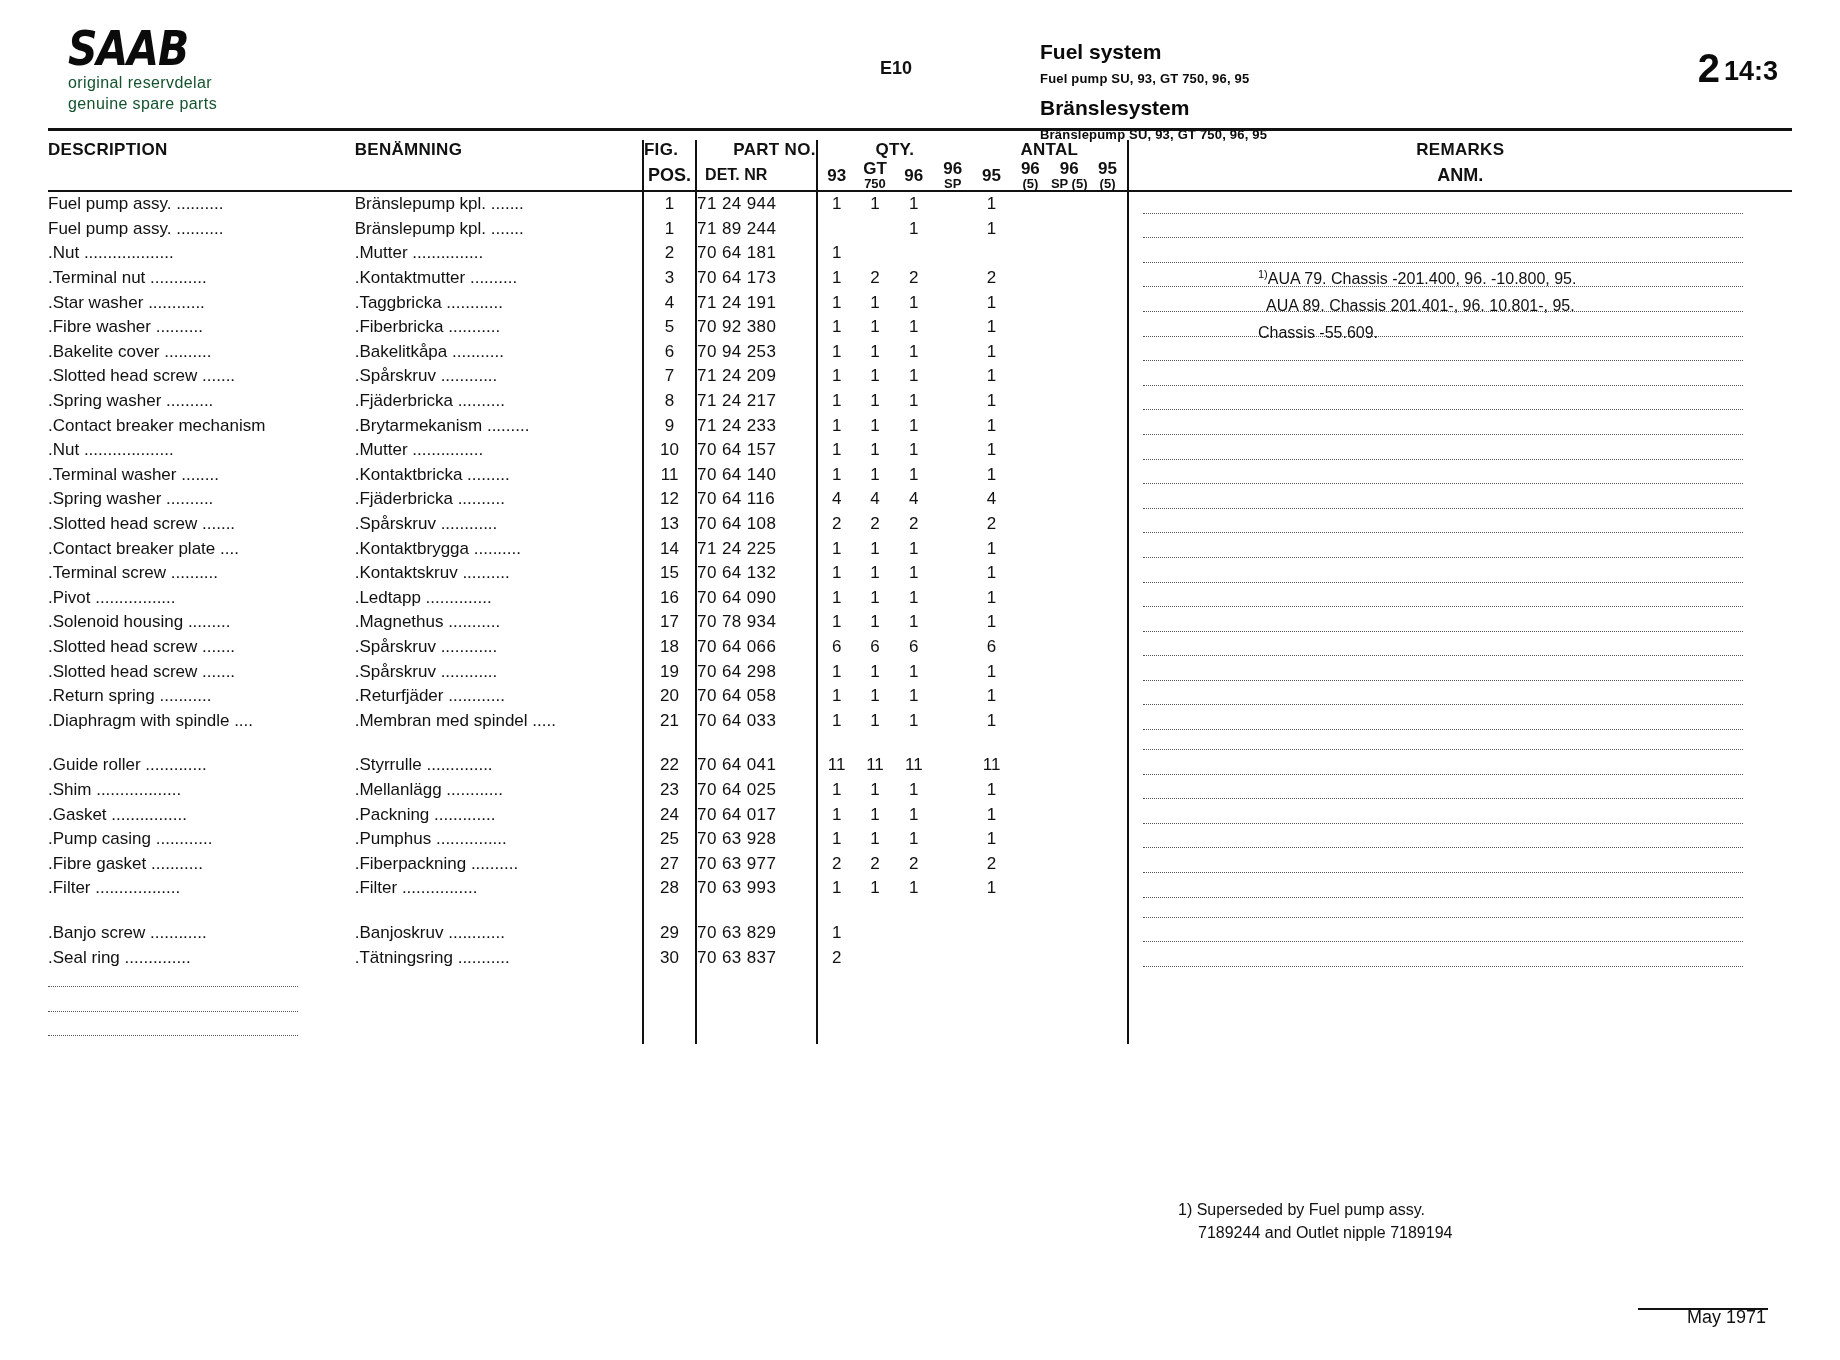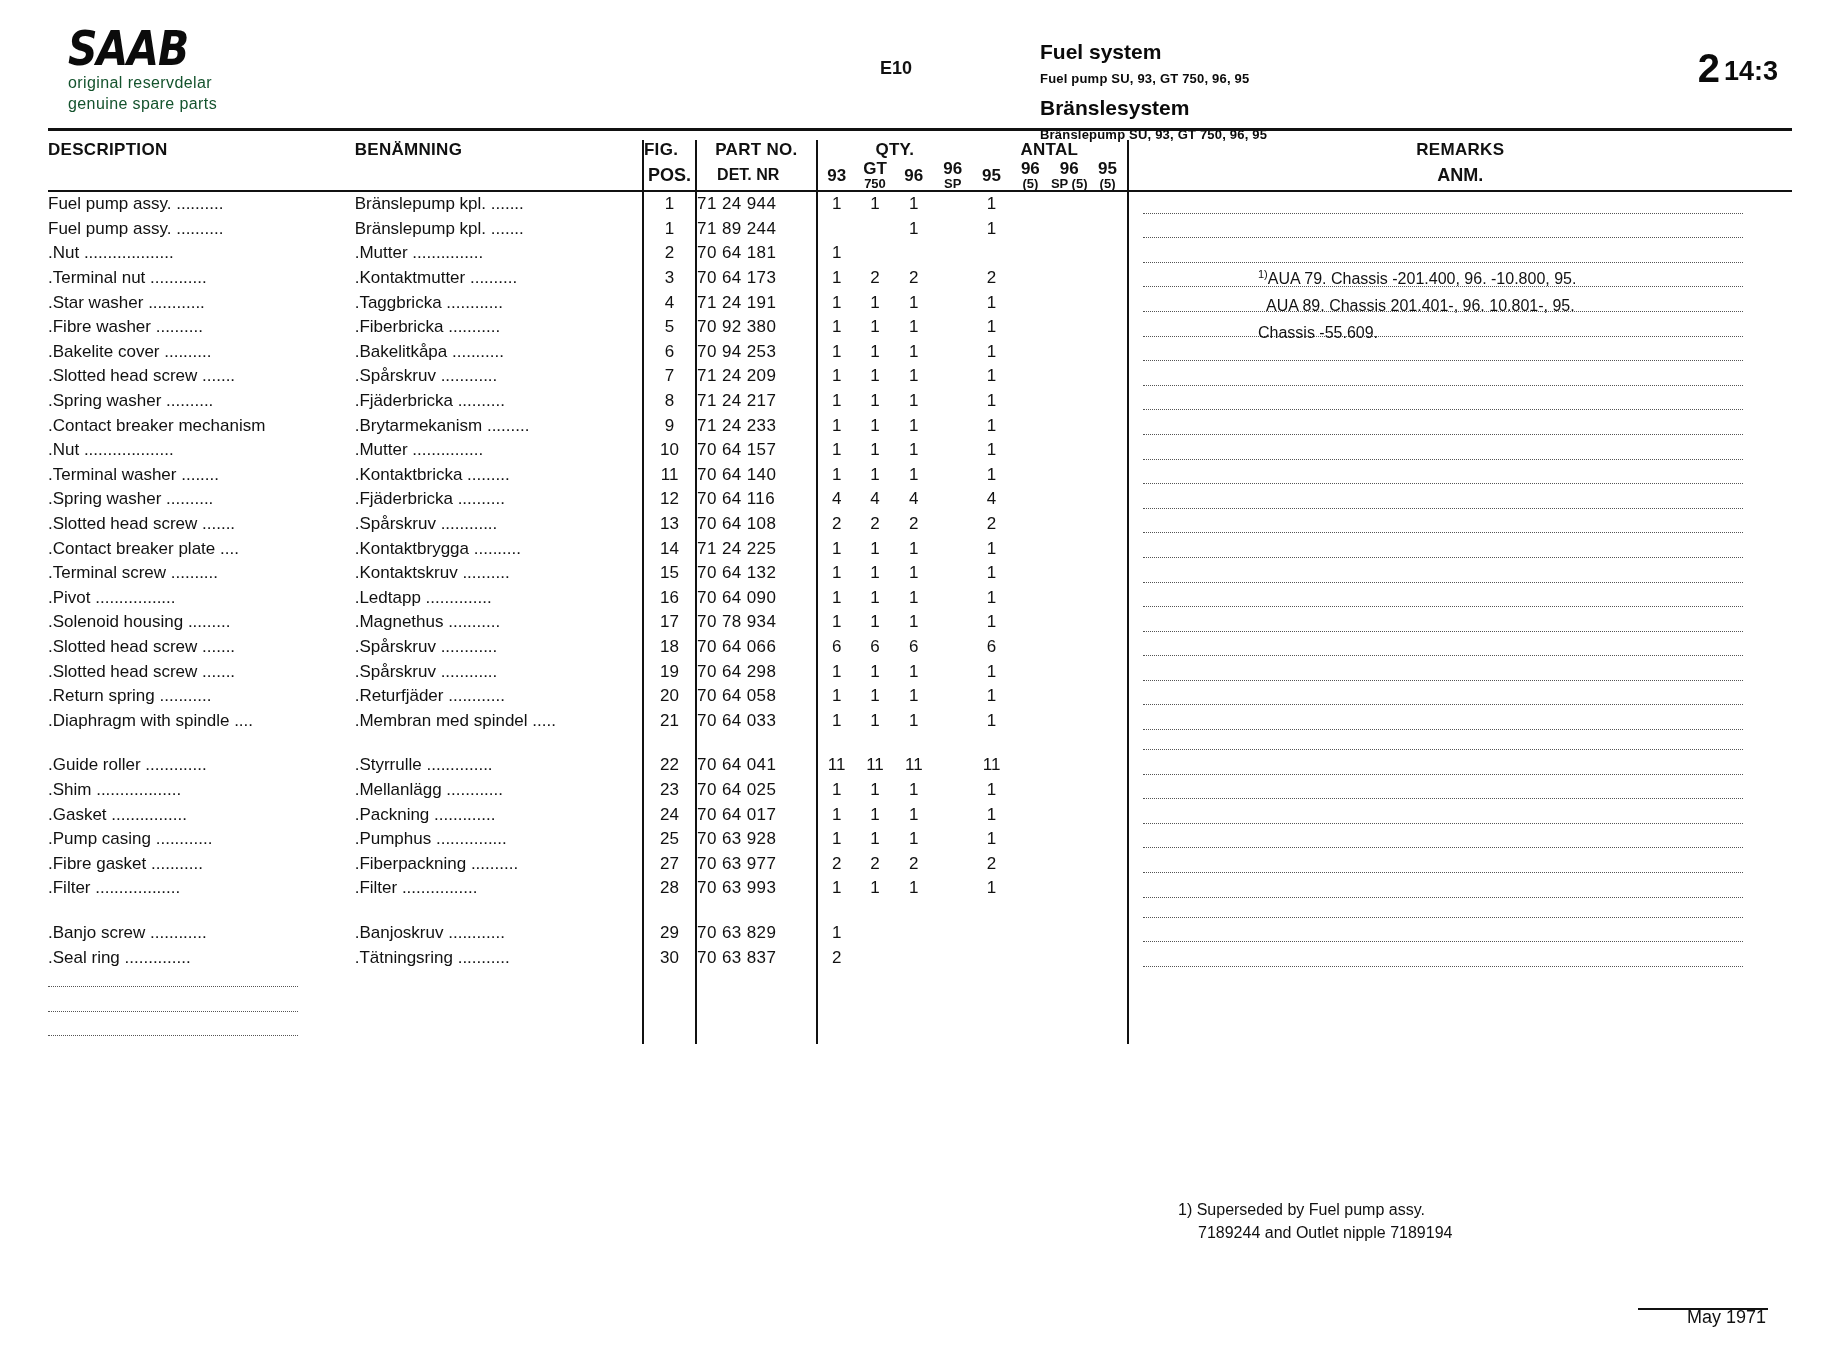--- a/index.html
+++ b/index.html
@@ -131,32 +131,32 @@
   col.c-rem    { width: 650px; }
 
   .head-row th {
     font-weight: bold;
     font-size: 19px;
     letter-spacing: 0.3px;
     padding-bottom: 2px;
   }
   .th-desc, .th-ben { text-align: left; padding-left: 4px; }
   .th-fig { text-align: left; padding-left: 6px; font-size:18px; }
-  .th-part { text-align: center; padding-left: 8px; font-size: 16px;}
+  .th-part { text-align: right; padding-left: 8px; font-size: 16px;}
   .th-qty { text-align: center; font-size: 19px; }
   .th-rem { text-align: center; font-size: 19px; }
 
   .sub-row td {
     font-weight: bold;
     font-size: 16px;
     text-align: center;
     line-height: 1.0;
   }
   .sub-row td.left { text-align: left; padding-left: 6px; font-size: 18px;}
-  .sub-row td.partsub { text-align: left; padding-left: 20px; font-size: 16px;}
+  .sub-row td.partsub { text-align: left; padding-left: 8px; font-size: 16px;}
   .sub2 { font-size: 13px; display: block; }
 
   
   .vline-l { border-left: 2px solid #111; }
 
   .hline { border-bottom: 2px solid #111; }
 
   td.desc, td.ben {
     white-space: nowrap;
     overflow: hidden;

